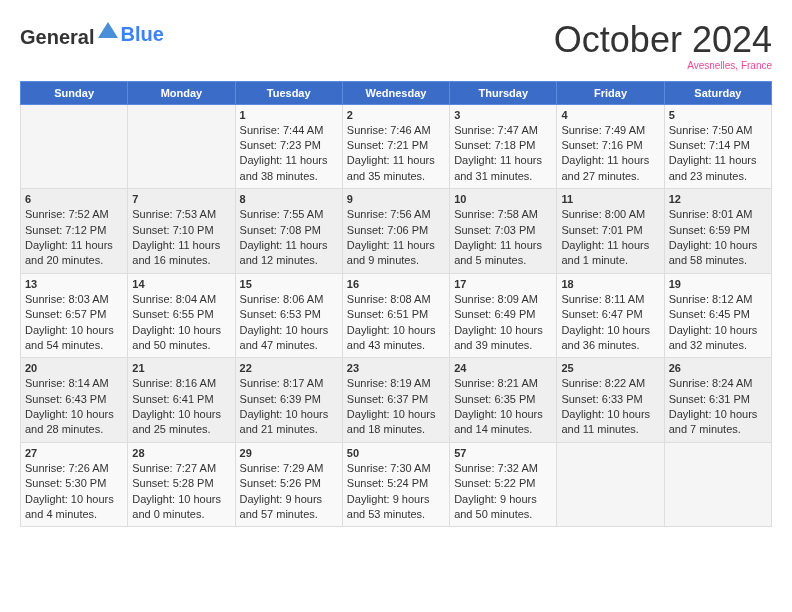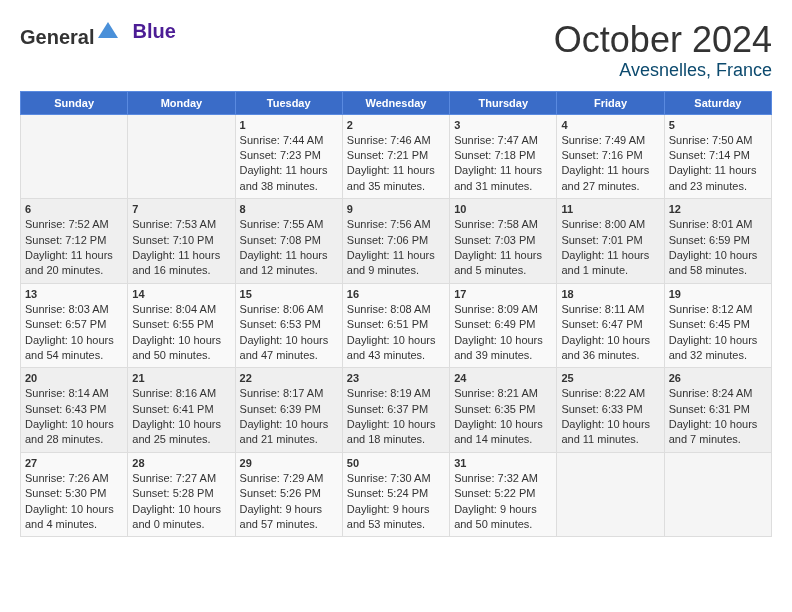--- a/index.html
+++ b/index.html
@@ -16,36 +16,36 @@
       padding: 20px 20px 10px 20px;
     }
     .header {
       display: flex;
       justify-content: space-between;
       align-items: flex-start;
       margin-bottom: 10px;
     }
     .logo {
       display: flex;
-      align-items: flex-start;
+      align-items: center;
     }
     .logo-icon {
       width: 24px;
       height: 24px;
       margin-left: 2px;
     }
     .month-title {
       font-size: 36px;
       font-weight: normal;
       color: #333;
       line-height: 1.1;
     }
     .location {
-      font-size: 18px;
-      color: #0c4a6e;
+      font-size: 10px;
+      color: #ec4899;
     }
     .calendar {
       width: 100%;
       border-collapse: collapse;
       font-size: 10px;
     }
     .calendar th {
       background-color: #3a6cc8;
       color: #fff;
       padding: 5px 4px;
@@ -97,21 +97,21 @@
 
 <div class="page">
   <div class="header">
     <div class="logo-container">
       <div class="logo">
         <span style="font-size:20px;font-weight:bold;color:#333;">
           <span>General</span><svg class="logo-icon" viewBox="0 0 24 24" xmlns="http://www.w3.org/2000/svg">
               <polygon points="12,2 22,18 2,18" fill="#4a90d9"></polygon>
             </svg>
         </span>
-        <span style="font-size:20px;font-weight:bold;color:#4c1d95;margin-left:12px;">Blue</span>
+        <span style="font-size:20px;font-weight:bold;color:#3b82f6;margin-left:0;">Blue</span>
       </div>
     </div>
     <div class="header-right">
       <div class="month-title">October 2024</div>
       <div class="location">Avesnelles, France</div>
     </div>
   </div>
 
   <table class="calendar">
     <thead>
@@ -251,21 +251,21 @@
           </td>
           <td>
             <span class="day-number">29</span>
             <div class="day-info">Sunrise: 7:29 AM<br>Sunset: 5:26 PM<br>Daylight: 9 hours and 57 minutes.</div>
           </td>
           <td>
             <span class="day-number">50</span>
             <div class="day-info">Sunrise: 7:30 AM<br>Sunset: 5:24 PM<br>Daylight: 9 hours and 53 minutes.</div>
           </td>
           <td>
-            <span class="day-number">31</span>
+            <span class="day-number">57</span>
             <div class="day-info">Sunrise: 7:32 AM<br>Sunset: 5:22 PM<br>Daylight: 9 hours and 50 minutes.</div>
           </td>
           <td class="empty-cell"></td>
           <td class="empty-cell"></td>
         </tr>
       </tbody>
   </table>
 </div>
 
 </body></html>

